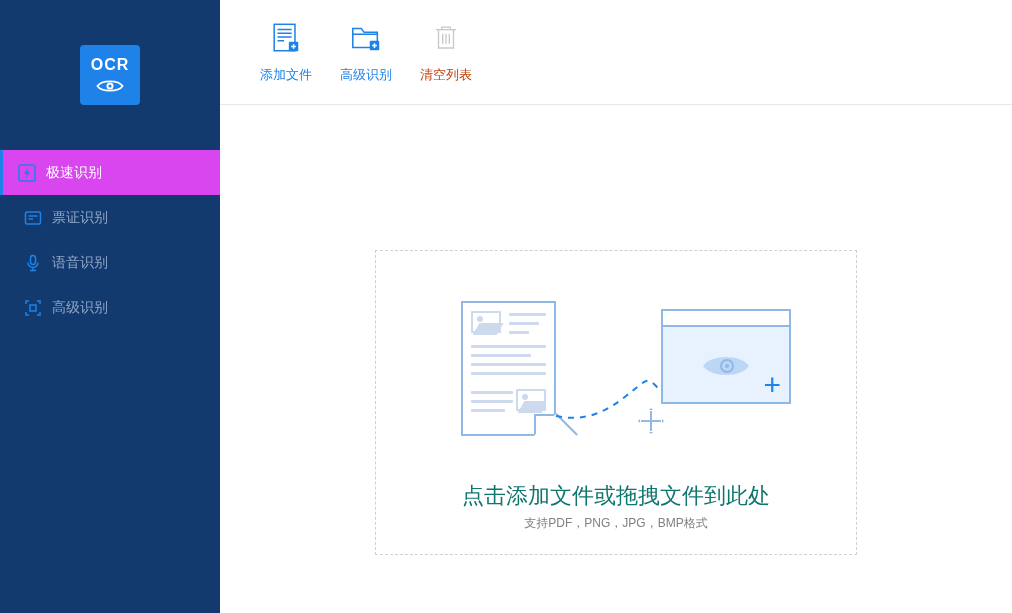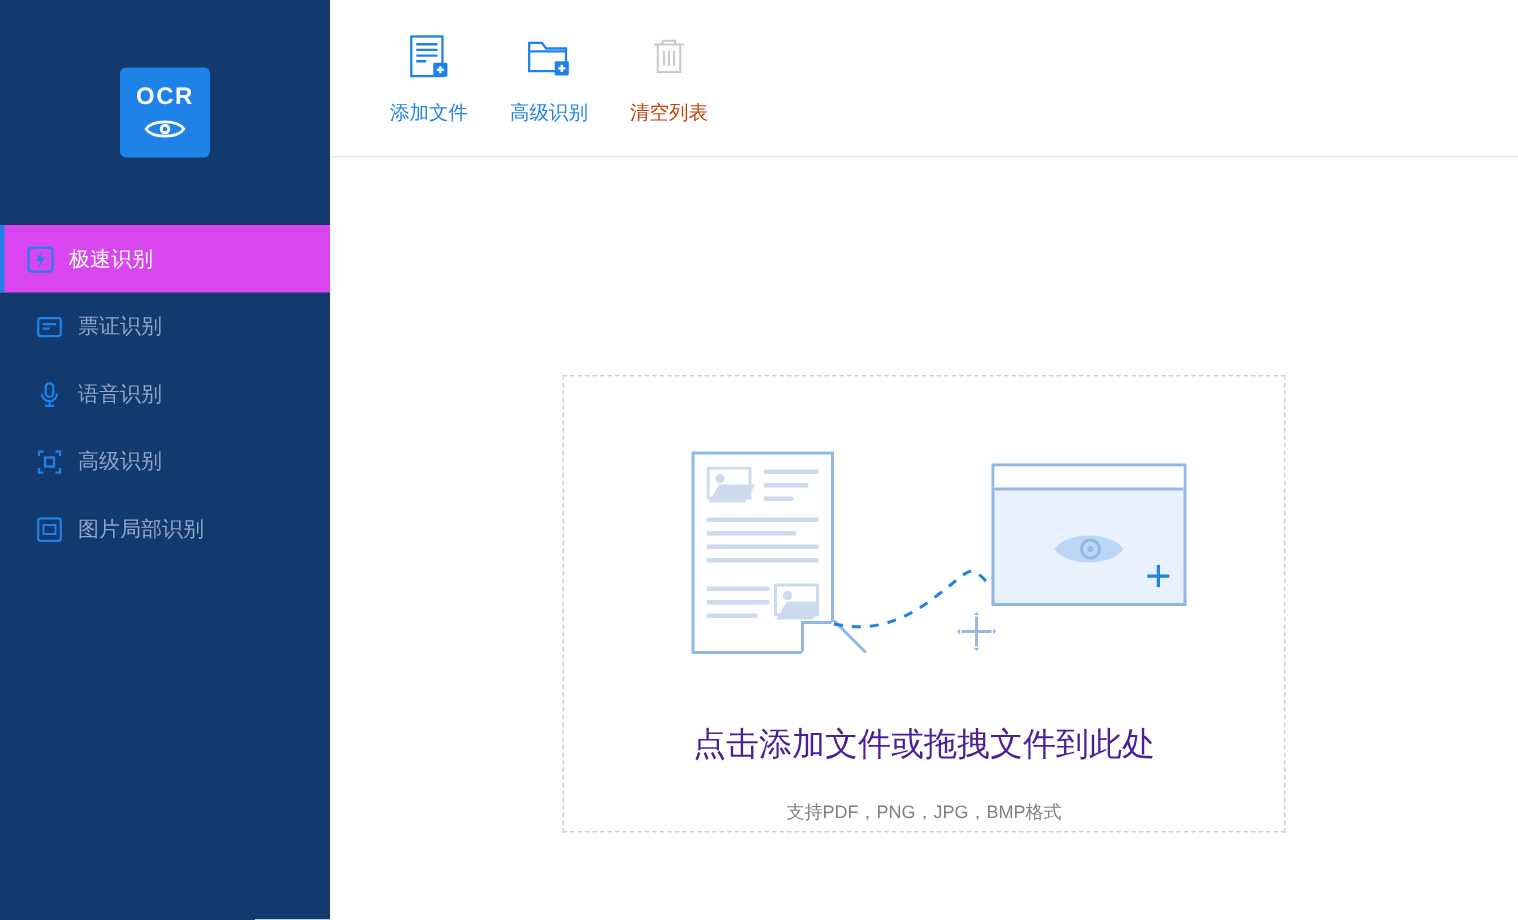--- a/index.html
+++ b/index.html
@@ -119,21 +119,21 @@
     justify-content: flex-start;
     padding-top: 50px;
     cursor: pointer;
   }
   .drop-illustration {
     width: 360px;
     height: 150px;
     position: relative;
     margin-bottom: 30px;
   }
-  .drop-title { font-size: 22px; color: #4c1d95; margin-bottom: 22px; }
+  .drop-title { font-size: 22px; color: #0f766e; margin-bottom: 4px; }
   .drop-sub { font-size: 12px; color: #808080; }
 
   
   .ill-doc {
     position: absolute; left: 25px; top: 0; width: 95px; height: 135px;
     border: 2px solid #8fb8e6; background: #fff;
   }
   .ill-doc .fold {
     position: absolute; bottom: -2px; right: -2px; width: 22px; height: 22px;
     background: #fff; border-left: 2px solid #8fb8e6; border-top: 2px solid #8fb8e6;
@@ -213,29 +213,20 @@
     <div class="menu-item">
       <span class="micon">
         <svg viewBox="0 0 18 18" width="18" height="18">
             <path d="M2 5 V2 H5 M13 2 H16 V5 M16 13 V16 H13 M5 16 H2 V13" fill="none" stroke="#1e82e8" stroke-width="1.5"></path>
             <rect x="6" y="6" width="6" height="6" fill="none" stroke="#1e82e8" stroke-width="1.5"></rect>
           </svg>
       </span>
       <span class="mlabel">高级识别</span>
     </div>
 
-    <div class="menu-item">
-      <span class="micon">
-        <svg viewBox="0 0 18 18" width="18" height="18">
-            <rect x="1.5" y="1.5" width="15" height="15" rx="1.5" fill="none" stroke="#1e82e8" stroke-width="1.5"></rect>
-            <path d="M5 6 H13 V12 H5 Z" fill="none" stroke="#1e82e8" stroke-width="1.3"></path>
-          </svg>
-      </span>
-      <span class="mlabel">图片局部识别</span>
-    </div>
 
   </div>
 </div>
 
 <div class="main">
   <div class="toolbar">
 
     <div class="tool-btn">
       <span class="ticon">
         <svg viewBox="0 0 36 36" width="34" height="34">

